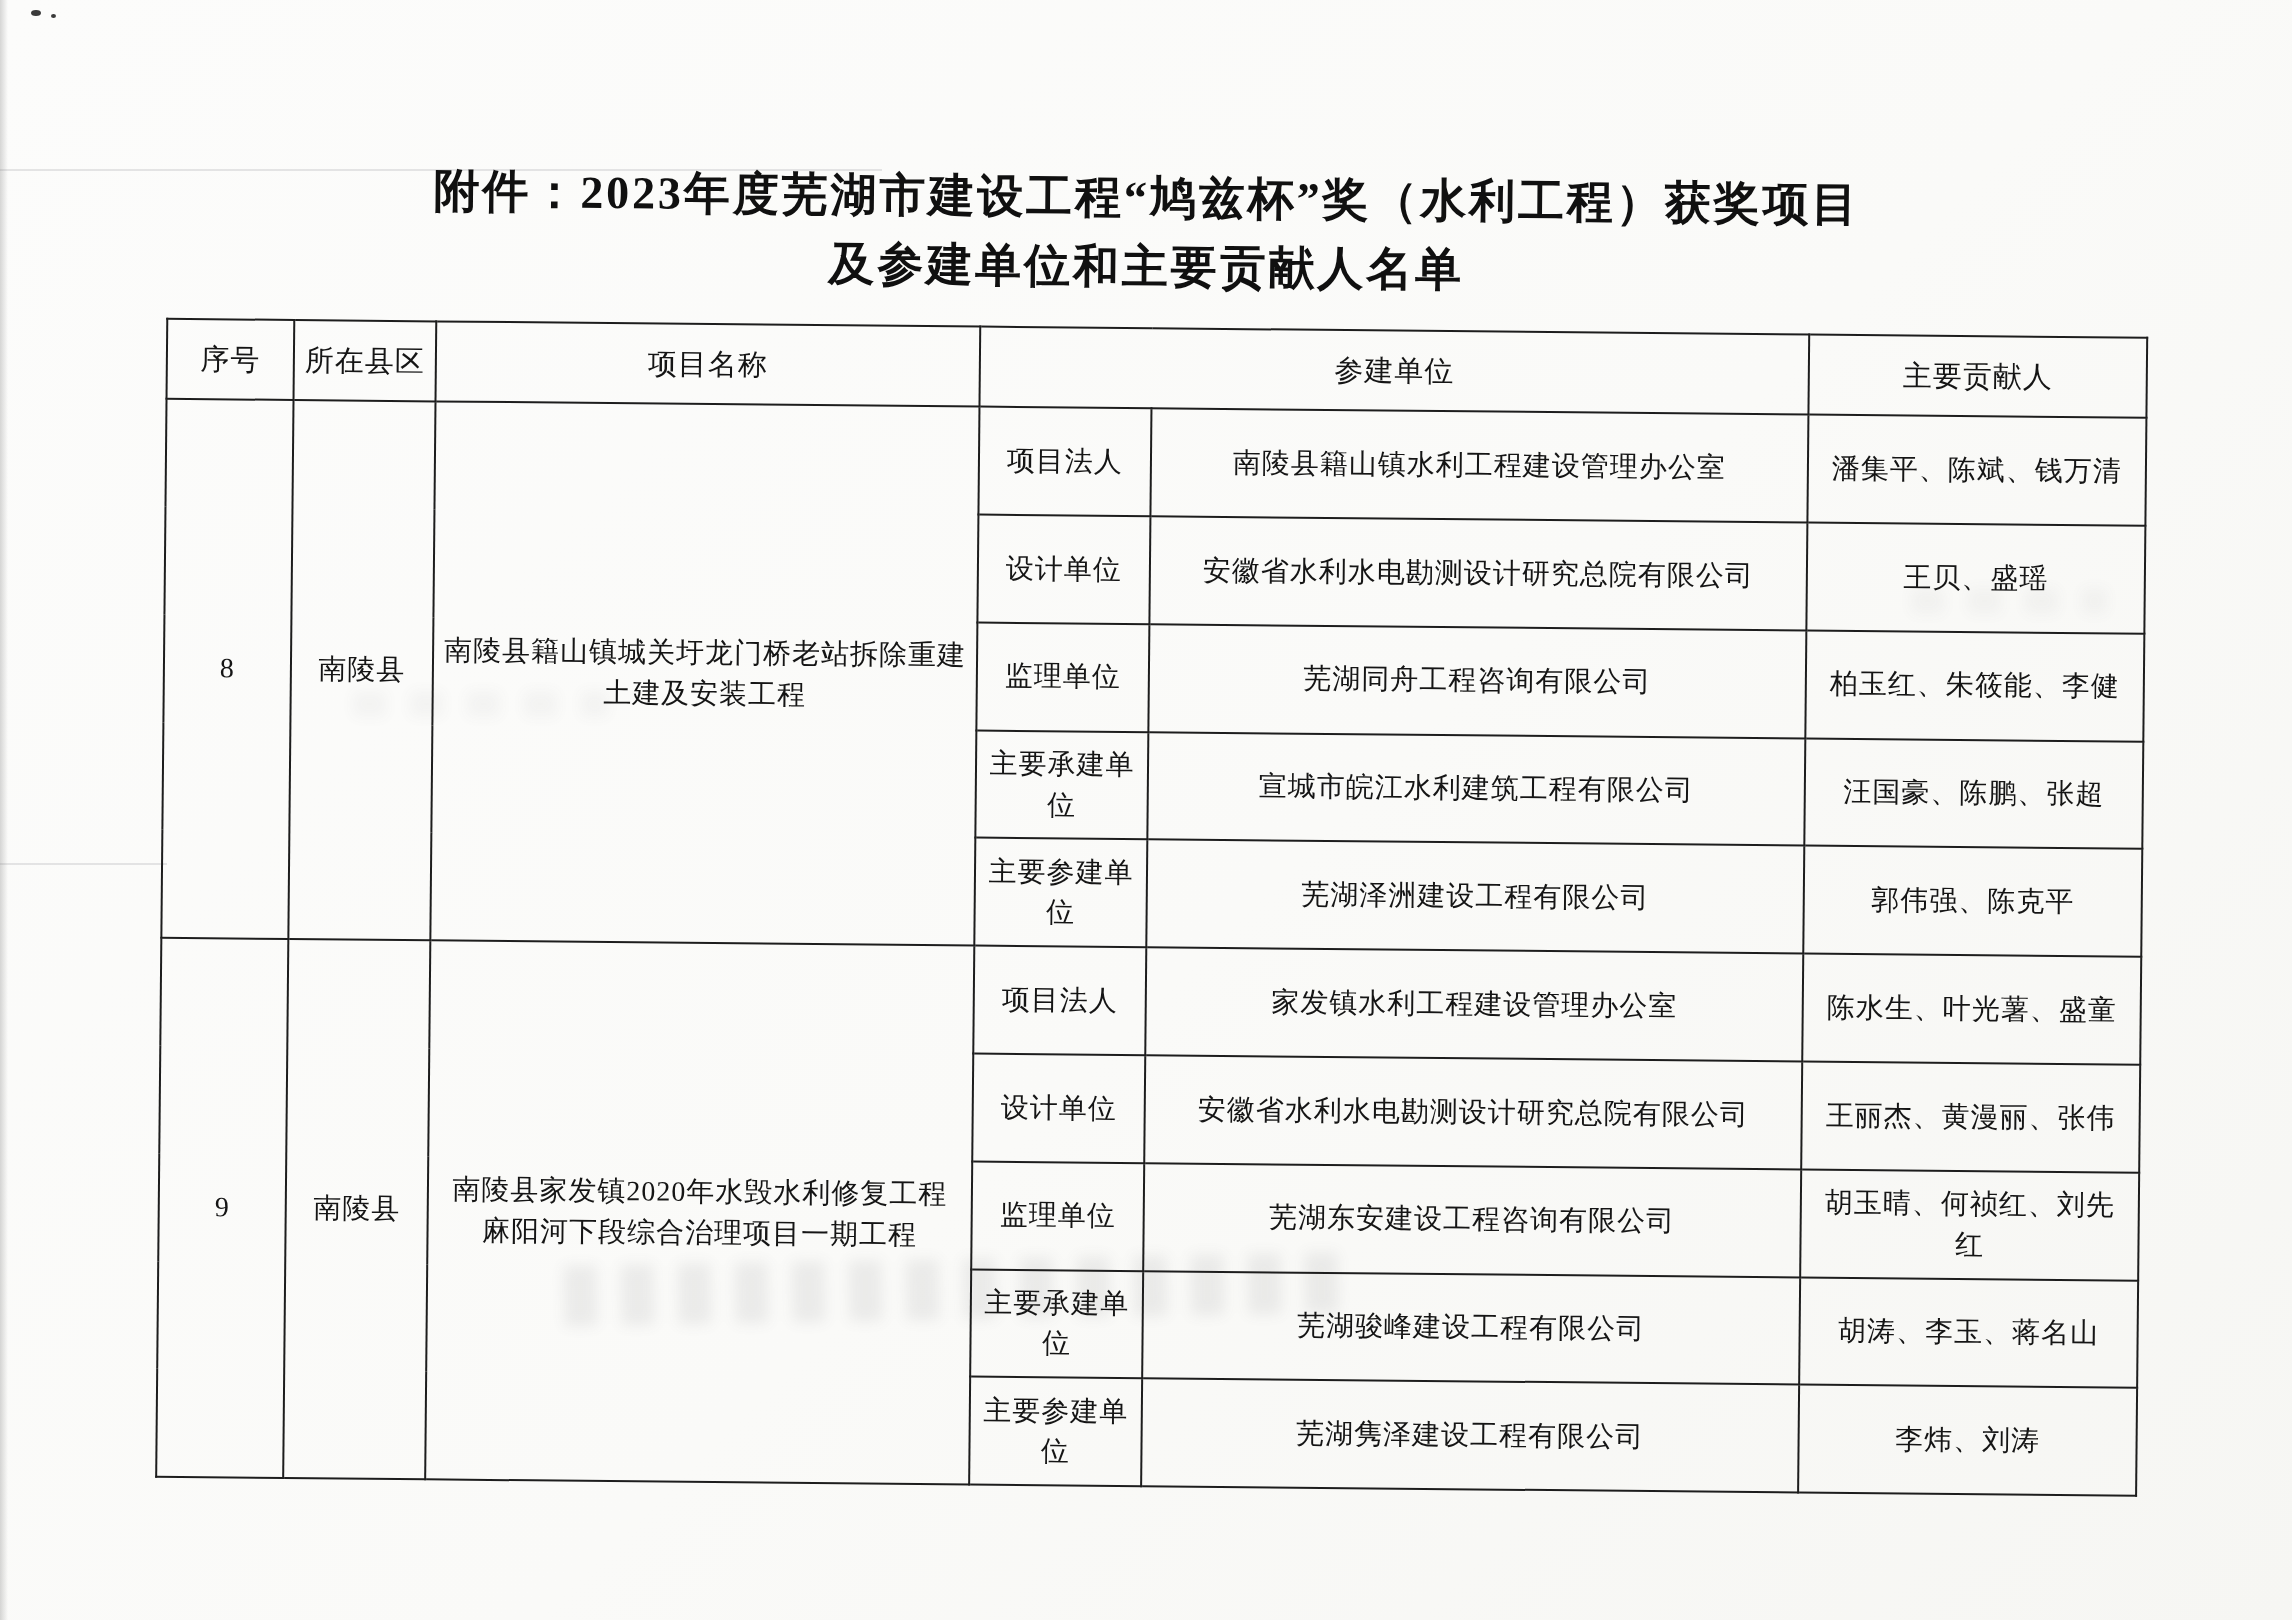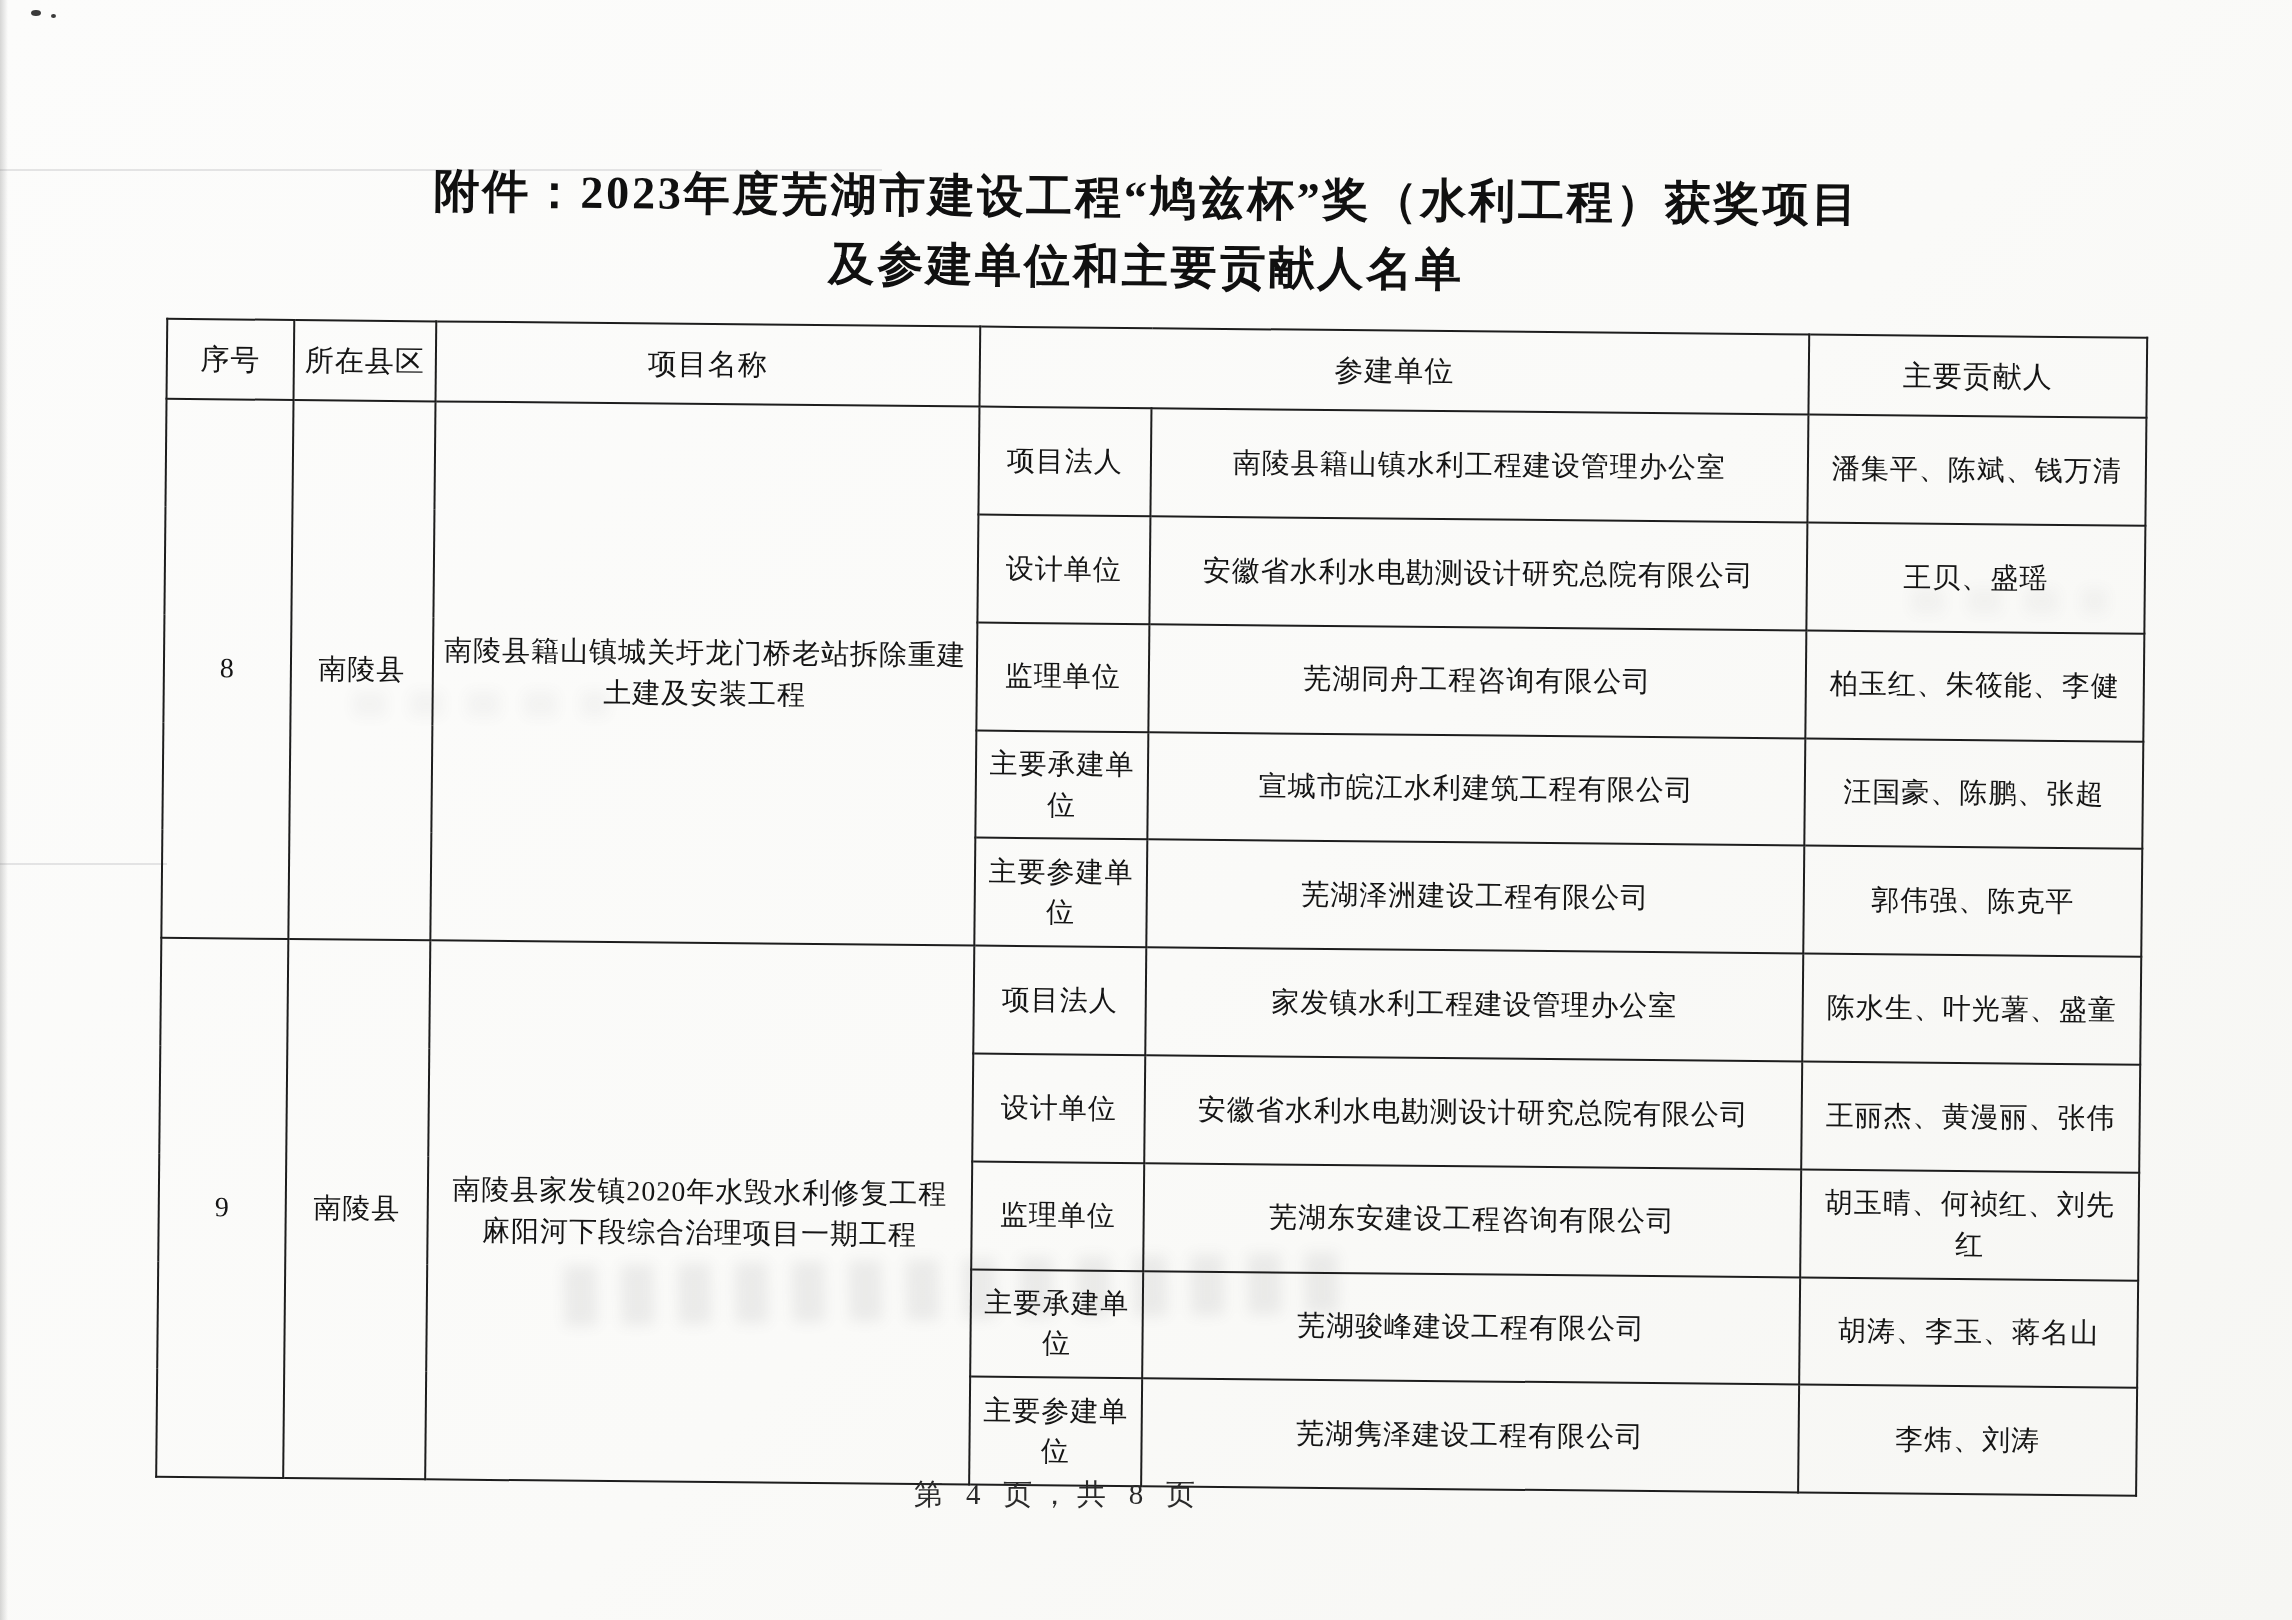--- a/index.html
+++ b/index.html
@@ -188,15 +188,14 @@
           </tr>
           <tr class="unit-row">
             <td class="c-role">主要参建单位</td>
             <td class="c-company">芜湖隽泽建设工程有限公司</td>
             <td class="c-contrib">李炜、刘涛</td>
           </tr>
         </tbody>
     </table>
   </div>
 
-  <div class="page-footer">第 4 页，共 8 页</div>
 </div>
 
 
 </body></html>

